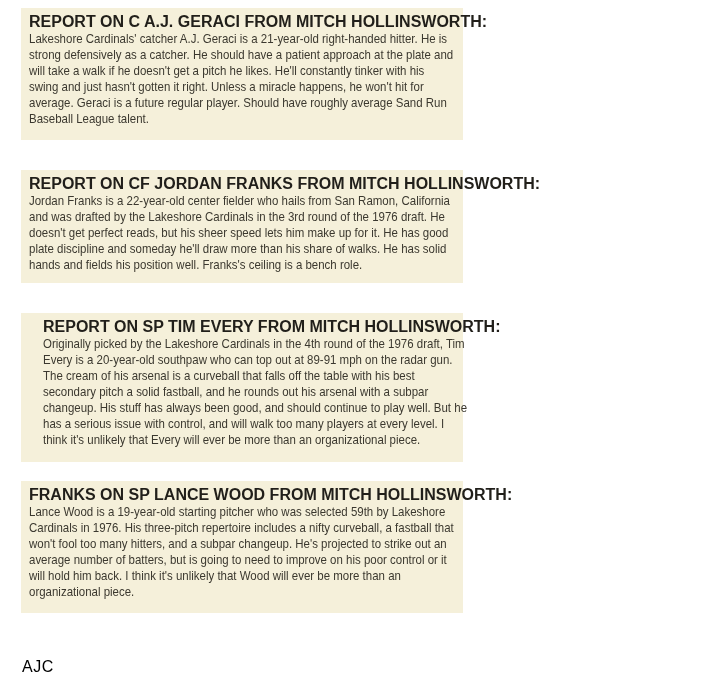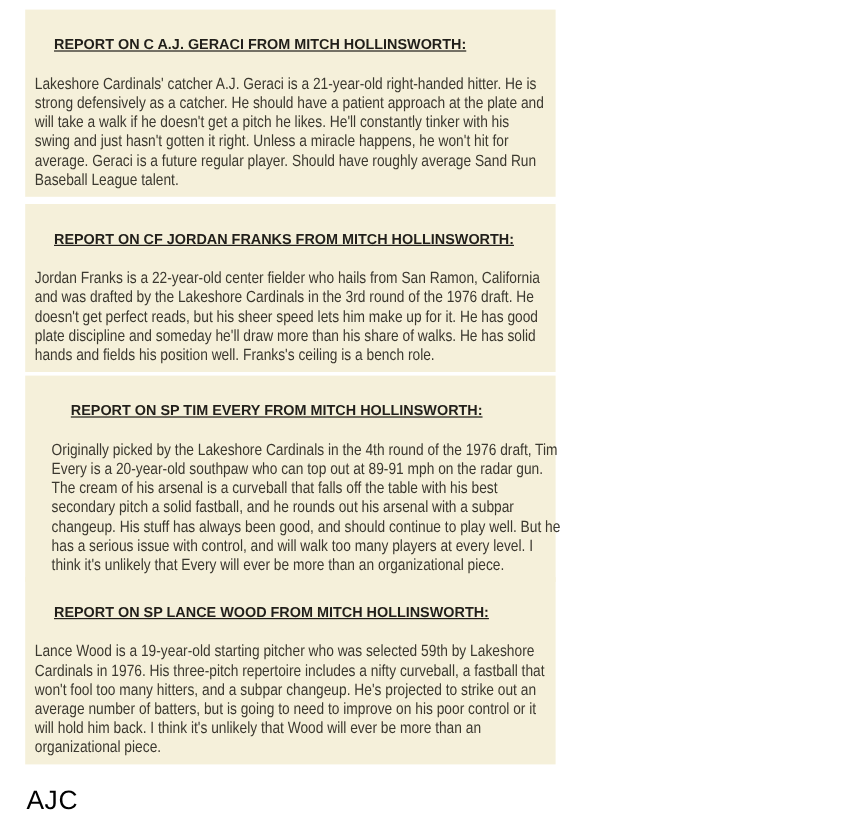--- a/index.html
+++ b/index.html
@@ -16,46 +16,45 @@
   }
   .report {
     position: absolute;
     left: 21px;
     width: 442px;
     background: #f5f0da;
     padding: 5px 8px 6px 8px;
     box-sizing: border-box;
   }
   .report-header {
-    margin: 16px;
-    font-size: 12px;
+    margin: 0;
+    font-size: 16px;
     line-height: 17px;
     font-weight: bold;
     color: #211f1a;
     white-space: nowrap;
-    text-decoration: underline;
   }
   .report-body {
     margin: 1px 0 0 0;
     width: 500px;            
     transform: scaleX(0.85);
     transform-origin: 0 0;
     font-size: 13.5px;
     line-height: 16px;
     color: #3b382f;
   }
   #report-geraci { top: 8px;   min-height: 132px; }
   #report-franks { top: 170px; min-height: 113px; }
   #report-every  { top: 313px; min-height: 149px; padding-left: 22px; }
   #report-wood   { top: 481px; min-height: 132px; }
   .signature {
     position: absolute;
     left: 22px;
     top: 658px;
-    font-size: 22px;
+    font-size: 16px;
     line-height: 18px;
     letter-spacing: 0.5px;
     color: #000000;
   }
 </style>
 </head>
 <body>
 
 <main>
 
@@ -68,19 +67,19 @@
     <h2 class="report-header">REPORT ON CF JORDAN FRANKS FROM MITCH HOLLINSWORTH:</h2>
     <p class="report-body">Jordan Franks is a 22-year-old center fielder who hails from San Ramon, California and was drafted by the Lakeshore Cardinals in the 3rd round of the 1976 draft. He doesn't get perfect reads, but his sheer speed lets him make up for it. He has good plate discipline and someday he'll draw more than his share of walks. He has solid hands and fields his position well. Franks's ceiling is a bench role.</p>
   </section>
 
   <section class="report" id="report-every">
     <h2 class="report-header">REPORT ON SP TIM EVERY FROM MITCH HOLLINSWORTH:</h2>
     <p class="report-body">Originally picked by the Lakeshore Cardinals in the 4th round of the 1976 draft, Tim Every is a 20-year-old southpaw who can top out at 89-91 mph on the radar gun. The cream of his arsenal is a curveball that falls off the table with his best secondary pitch a solid fastball, and he rounds out his arsenal with a subpar changeup. His stuff has always been good, and should continue to play well. But he has a serious issue with control, and will walk too many players at every level. I think it's unlikely that Every will ever be more than an organizational piece.</p>
   </section>
 
   <section class="report" id="report-wood">
-    <h2 class="report-header">REPORT ON SP LANCE WOOD FROM MITCH HOLLINSWORTH:</h2>
+    <h2 class="report-header">FRANKS ON SP LANCE WOOD FROM MITCH HOLLINSWORTH:</h2>
     <p class="report-body">Lance Wood is a 19-year-old starting pitcher who was selected 59th by Lakeshore Cardinals in 1976. His three-pitch repertoire includes a nifty curveball, a fastball that won't fool too many hitters, and a subpar changeup. He's projected to strike out an average number of batters, but is going to need to improve on his poor control or it will hold him back. I think it's unlikely that Wood will ever be more than an organizational piece.</p>
   </section>
 
   <div class="signature">AJC</div>
 
 </main>
 
 </body></html>

